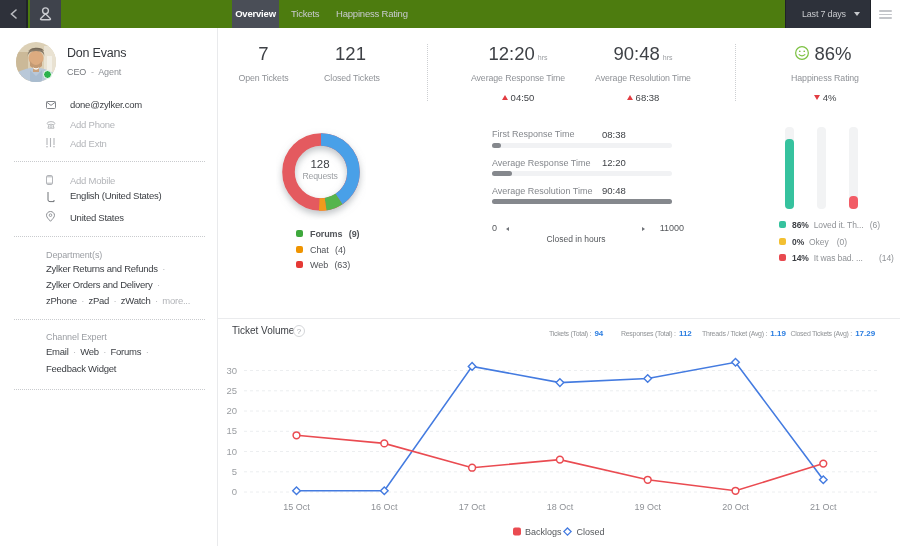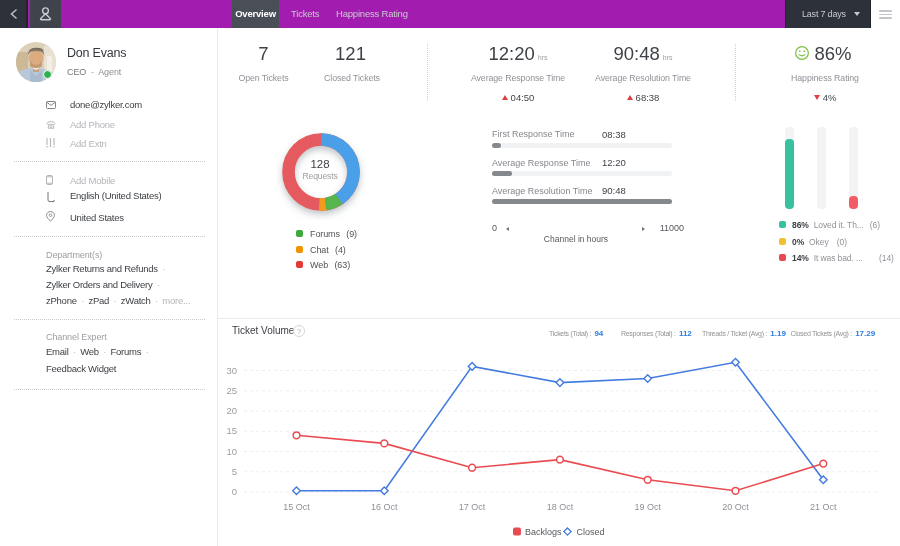--- a/index.html
+++ b/index.html
@@ -1,21 +1,21 @@
 <!DOCTYPE html>
 <html><head>
 <meta charset="utf-8">
 <style>
 * { margin:0; padding:0; box-sizing:border-box; }
 html,body { width:900px; height:546px; background:#fff; font-family:"Liberation Sans", sans-serif; overflow:hidden; }
 .abs { position:absolute; }
 body { position:relative; }
 
 
-#topbar { position:absolute; left:0; top:0; width:832px; height:28px; background:#a21caf; }
+#topbar { position:absolute; left:0; top:0; width:832px; height:28px; background:#4d7c0f; }
 #backbox { position:absolute; left:0; top:0; width:28px; height:28px; background:#2e313a; border-right:2px solid #20232a; }
 #backbox svg { position:absolute; left:9px; top:9px; }
 #personbox { position:absolute; left:30px; top:0; width:31px; height:28px; background:#3f434c; }
 #personbox svg { position:absolute; left:8px; top:6px; }
 .tab { position:absolute; top:0; height:28px; line-height:28px; font-size:9.5px; color:#c9cbd0; letter-spacing:-0.2px; }
 #tab-over { left:232px; width:47px; background:#4a4e57; color:#fff; text-align:center; font-weight:bold; }
 #tab-tick { left:291px; }
 #tab-happ { left:336px; }
 #last7 { position:absolute; left:785px; top:0; width:86px; height:28px; background:#2d313a; border-left:1px solid #1f2229; border-right:1px solid #1f2229; color:#c7c9cd; font-size:9px; letter-spacing:-0.2px; line-height:28px; text-align:left; padding-left:16px; white-space:nowrap; }
 #last7 .tri { display:inline-block; margin-left:8px; width:0; height:0; border-left:3.5px solid transparent; border-right:3.5px solid transparent; border-top:4.5px solid #c7c9cd; vertical-align:1px; }
@@ -211,21 +211,21 @@
     <circle cx="45" cy="44" r="32.5" fill="none" stroke="#e45a5e" stroke-width="12.6"></circle>
     <circle cx="45" cy="44" r="32.5" fill="none" stroke="#4aa0e8" stroke-width="12.6" stroke-dasharray="82.95 121.26" stroke-dashoffset="0"></circle>
     <circle cx="45" cy="44" r="32.5" fill="none" stroke="#56b54e" stroke-width="12.6" stroke-dasharray="14.36 189.85" stroke-dashoffset="-82.95"></circle>
     <circle cx="45" cy="44" r="32.5" fill="none" stroke="#f29b1c" stroke-width="12.6" stroke-dasharray="6.39 197.82" stroke-dashoffset="-97.31"></circle>
   </g>
   </g>
 </svg>
 <div class="abs" style="left:280px; top:158px; width:80px; text-align:center; font-size:11.5px; color:#3e4146;">128</div>
 <div class="abs" style="left:280px; top:171px; width:80px; text-align:center; font-size:8.7px; letter-spacing:-0.2px; color:#9b9ea2;">Requests</div>
 
-<div class="dleg" style="left:296px; top:229px;"><span class="sq" style="background:#3ea83c;"></span>Forums <span class="cnt">(9)</span></div>
+<div class="dleg" style="left:296px; top:229px;font-weight:bold;"><span class="sq" style="background:#3ea83c;"></span>Forums <span class="cnt">(9)</span></div>
 <div class="dleg" style="left:296px; top:245px;"><span class="sq" style="background:#ef9400;"></span>Chat <span class="cnt">(4)</span></div>
 <div class="dleg" style="left:296px; top:260px;"><span class="sq" style="background:#e53935;"></span>Web <span class="cnt">(63)</span></div>
 
 <div class="rb-label" style="top:129px;">First Response Time</div>
 <div class="rb-val" style="top:129px;">08:38</div>
 <div class="rb-track" style="top:142.5px;">
     <div class="rb-fill" style="width:9px;"></div>
   </div>
 
 <div class="rb-label" style="top:158px;">Average Response Time</div>
@@ -237,21 +237,21 @@
 <div class="rb-label" style="top:186px;">Average Resolution Time</div>
 <div class="rb-val" style="top:184.5px;">90:48</div>
 <div class="rb-track" style="top:199px;">
     <div class="rb-fill" style="width:180px;"></div>
   </div>
 
 <div class="abs" style="left:492px; top:223px; font-size:9px; color:#55585c;">0</div>
 <div class="abs" style="left:506px; top:227px; width:0; height:0; border-top:2.5px solid transparent; border-bottom:2.5px solid transparent; border-right:3.5px solid #6f7277;"></div>
 <div class="abs" style="left:642px; top:227px; width:0; height:0; border-top:2.5px solid transparent; border-bottom:2.5px solid transparent; border-left:3.5px solid #6f7277;"></div>
 <div class="abs" style="left:504px; top:223px; width:180px; text-align:right; font-size:9px; color:#55585c;">11000</div>
-<div class="abs" style="left:492px; top:234px; width:168px; text-align:center; font-size:8.5px; color:#55585c;">Channel in hours</div>
+<div class="abs" style="left:492px; top:234px; width:168px; text-align:center; font-size:8.5px; color:#55585c;">Closed in hours</div>
 
 <div class="hb-track" style="left:785px;">
     <div class="hb-fill" style="background:#36c29e; height:70px;"></div>
   </div>
 <div class="hb-track" style="left:817px;"></div>
 <div class="hb-track" style="left:849px;">
     <div class="hb-fill" style="background:#f25c66; height:13px;"></div>
   </div>
 
 <div class="hleg" style="top:220px;"><span class="sq" style="background:#36c29e;"></span><b>86%</b>Loved it. Th... <span style="margin-left:4px;">(6)</span></div>

